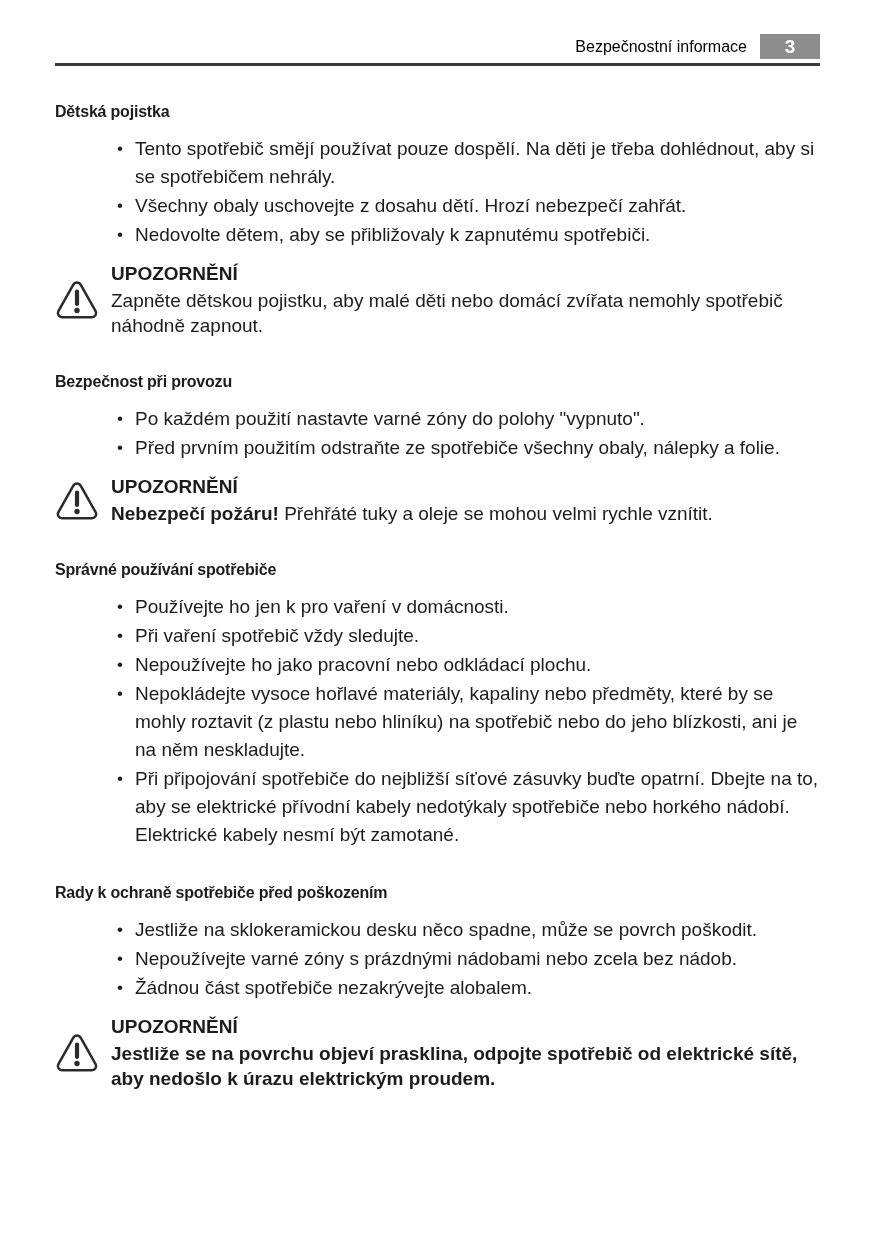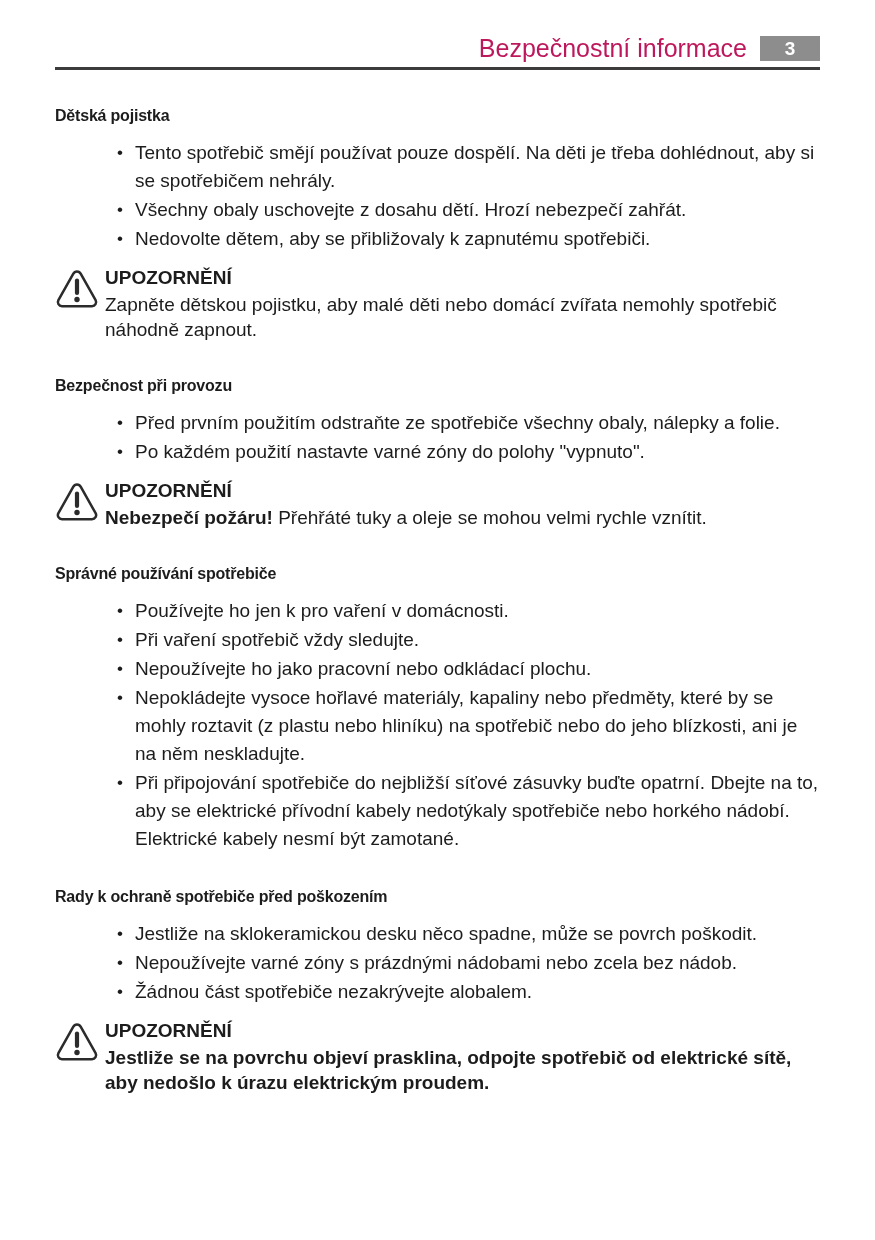--- a/index.html
+++ b/index.html
@@ -21,22 +21,22 @@
     padding: 34px 55px 0 55px;
   }
   
   .header {
     display: flex;
     justify-content: flex-end;
     align-items: center;
     gap: 13px;
   }
   .header-title {
-    font-size: 25px;
-    color: #be185d;
+    font-size: 16px;
+    color: #000000;
     white-space: nowrap;
   }
   .page-number-box {
     width: 60px;
     height: 25px;
     background: #8d8d8d;
     color: #ffffff;
     font-weight: bold;
     font-size: 19px;
     display: flex;
@@ -74,22 +74,22 @@
   ul.bullets li::before {
     content: "\2022";
     position: absolute;
     left: 2px;
     top: 0;
     font-size: 17px;
   }
   
   .warning {
     display: flex;
-    align-items: flex-start;
-    gap: 6px;
+    align-items: center;
+    gap: 12px;
     margin: 13px 0 12px 0;
   }
   .warning-icon-wrap {
     flex: 0 0 44px;
     padding-top: 2px;
   }
   .warning-body {
     flex: 1;
     font-size: 19px;
     line-height: 25px;
@@ -133,22 +133,22 @@
       </svg>
     </span>
     <div class="warning-body">
       <div class="warning-title">UPOZORNĚNÍ</div>
       <div>Zapněte dětskou pojistku, aby malé děti nebo domácí zvířata nemohly spotřebič náhodně zapnout.</div>
     </div>
   </div>
 
   <h2 class="section-heading">Bezpečnost při provozu</h2>
   <ul class="bullets">
+    <li>Po každém použití nastavte varné zóny do polohy "vypnuto".</li>
     <li>Před prvním použitím odstraňte ze spotřebiče všechny obaly, nálepky a folie.</li>
-    <li>Po každém použití nastavte varné zóny do polohy "vypnuto".</li>
   </ul>
 
   <div class="warning">
     <span class="warning-icon-wrap">
       <svg width="44" height="40" viewBox="0 0 44 40" aria-hidden="true">
         <path d="M22 3.5 C23.6 3.5 25 4.3 25.8 5.8 L40.6 32.2 C42.1 34.9 40.2 38.2 37 38.2 L7 38.2 C3.8 38.2 1.9 34.9 3.4 32.2 L18.2 5.8 C19 4.3 20.4 3.5 22 3.5 Z" fill="none" stroke="#2b2b2b" stroke-width="2.5" stroke-linejoin="round"></path>
         <path d="M22 12.5 L22 25" stroke="#2b2b2b" stroke-width="4.2" stroke-linecap="round"></path>
         <circle cx="22" cy="31.5" r="2.7" fill="#2b2b2b"></circle>
       </svg>
     </span>

